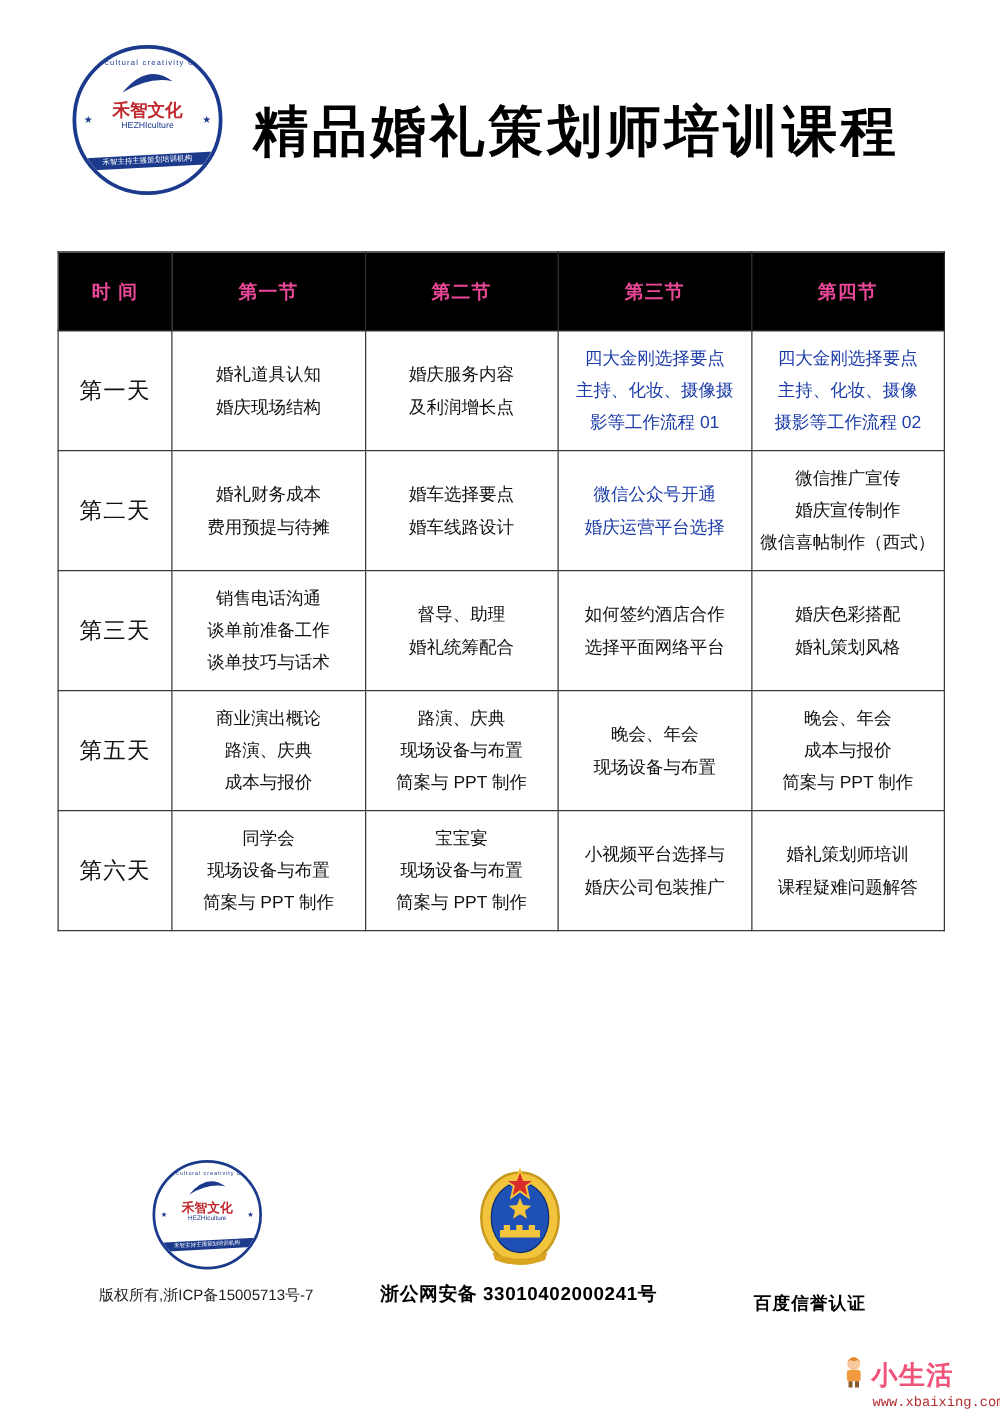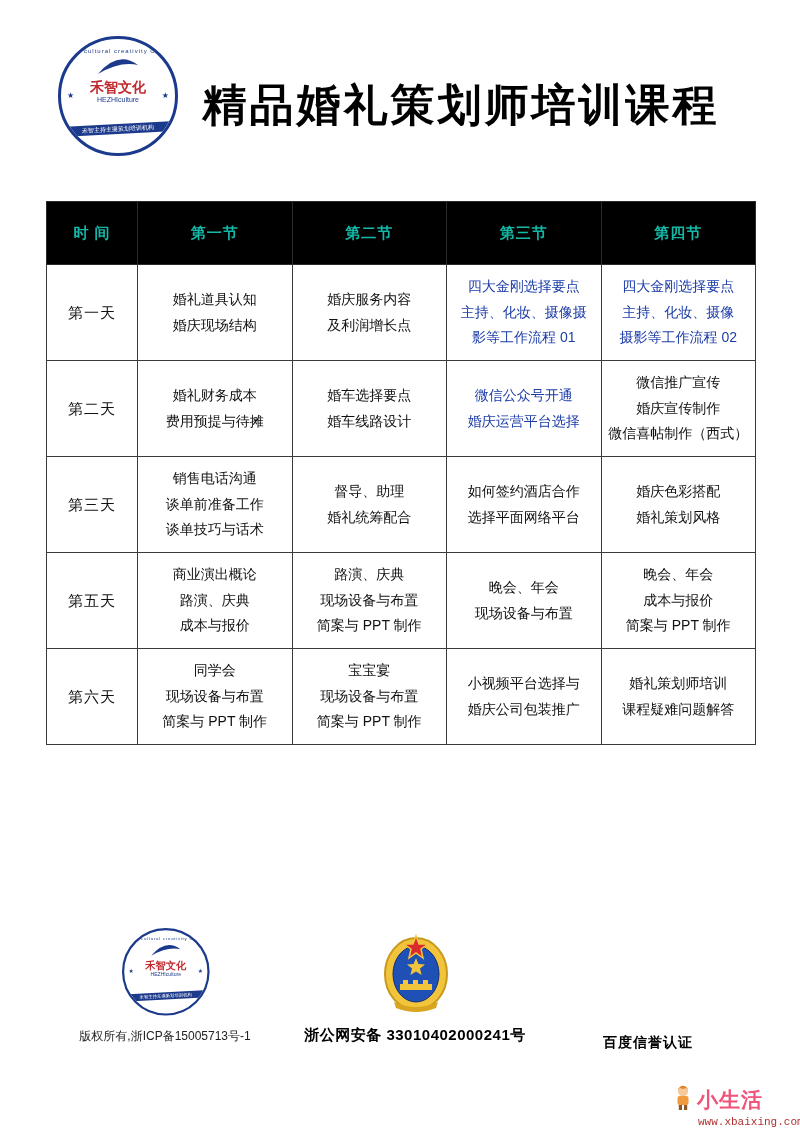--- a/index.html
+++ b/index.html
@@ -19,25 +19,25 @@
                 font-size:6px; line-height:10px; transform:rotate(-3deg); white-space:nowrap; }
   .logo .stars { position:absolute; top:46%; width:100%; display:flex; justify-content:space-between;
                  padding:0 6px; color:#1b3a8c; font-size:8px; }
   .page-title { position:absolute; left:178px; top:76px; width:566px; text-align:center;
                 font-size:44px; font-weight:bold; color:#000000; letter-spacing:3px; white-space:nowrap; }
 
   
   table.course { position:absolute; left:46px; top:201px; width:710px; border-collapse:collapse;
                  table-layout:fixed; }
   table.course col.c-time { width:91px; }
-  table.course th { background:#000000; color:#14b8a6; height:63px; font-size:15px; font-weight:bold;
+  table.course th { background:#000000; color:#ec4899; height:63px; font-size:15px; font-weight:bold;
                     border:1px solid #2b2b2b; letter-spacing:1px; }
   table.course td { border:1px solid #3a3a3a; height:96px; text-align:center; vertical-align:middle;
                     font-size:14px; line-height:1.85; color:#111; white-space:pre-line; padding:4px 2px; }
-  table.course td.day-cell { font-size:15px; letter-spacing:1px; }
+  table.course td.day-cell { font-size:18px; letter-spacing:1px; }
   table.course td.blue { color:#1c3ca8; }
 
   
   .logo-wrap-bottom { position:absolute; left:122px; top:928px; width:120px; height:120px;
                       transform:scale(0.73); transform-origin:top left; }
   .copyright { position:absolute; left:40px; top:1028px; width:250px; text-align:center;
                font-size:12px; color:#222; }
   .badge-wrap { position:absolute; left:380px; top:928px; width:72px; text-align:center; }
   .police-text { position:absolute; left:280px; top:1026px; width:270px; text-align:center;
                  font-size:15px; font-weight:bold; color:#000; letter-spacing:0.5px; }
@@ -173,21 +173,21 @@
       <div class="swoosh">
         <svg width="46" height="20" viewBox="0 0 46 20">
             <path d="M3 18 Q23 -6 43 9 Q25 5 3 18 Z" fill="#1b3a8c"></path>
           </svg>
       </div>
       <div class="cn">禾智文化</div>
       <div class="en">HEZHIculture</div>
       <div class="band">禾智主持主播策划培训机构</div>
     </div>
   </div>
-  <div class="copyright">版权所有,浙ICP备15005713号-1</div>
+  <div class="copyright">版权所有,浙ICP备15005713号-7</div>
 
   <div class="badge-wrap">
     <svg width="72" height="86" viewBox="0 0 72 86">
       <ellipse cx="36" cy="46" rx="31" ry="36" fill="#f2c43c" stroke="#c79a1e" stroke-width="2"></ellipse>
       <ellipse cx="36" cy="46" rx="23" ry="28" fill="#1e50b5" stroke="#0c2f7a" stroke-width="1"></ellipse>
       <polygon points="36,8 39,16 48,16 41,21 43,30 36,25 29,30 31,21 24,16 33,16" fill="#d92b2b" stroke="#f2c43c" stroke-width="1.5"></polygon>
       <polygon points="36,30 38.4,36 45,36.5 40,40.5 41.6,47 36,43.4 30.4,47 32,40.5 27,36.5 33.6,36" fill="#f2c43c"></polygon>
       <rect x="20" y="56" width="32" height="6" fill="#f2c43c"></rect>
       <rect x="23" y="52" width="5" height="4" fill="#f2c43c"></rect>
       <rect x="33" y="52" width="5" height="4" fill="#f2c43c"></rect>

